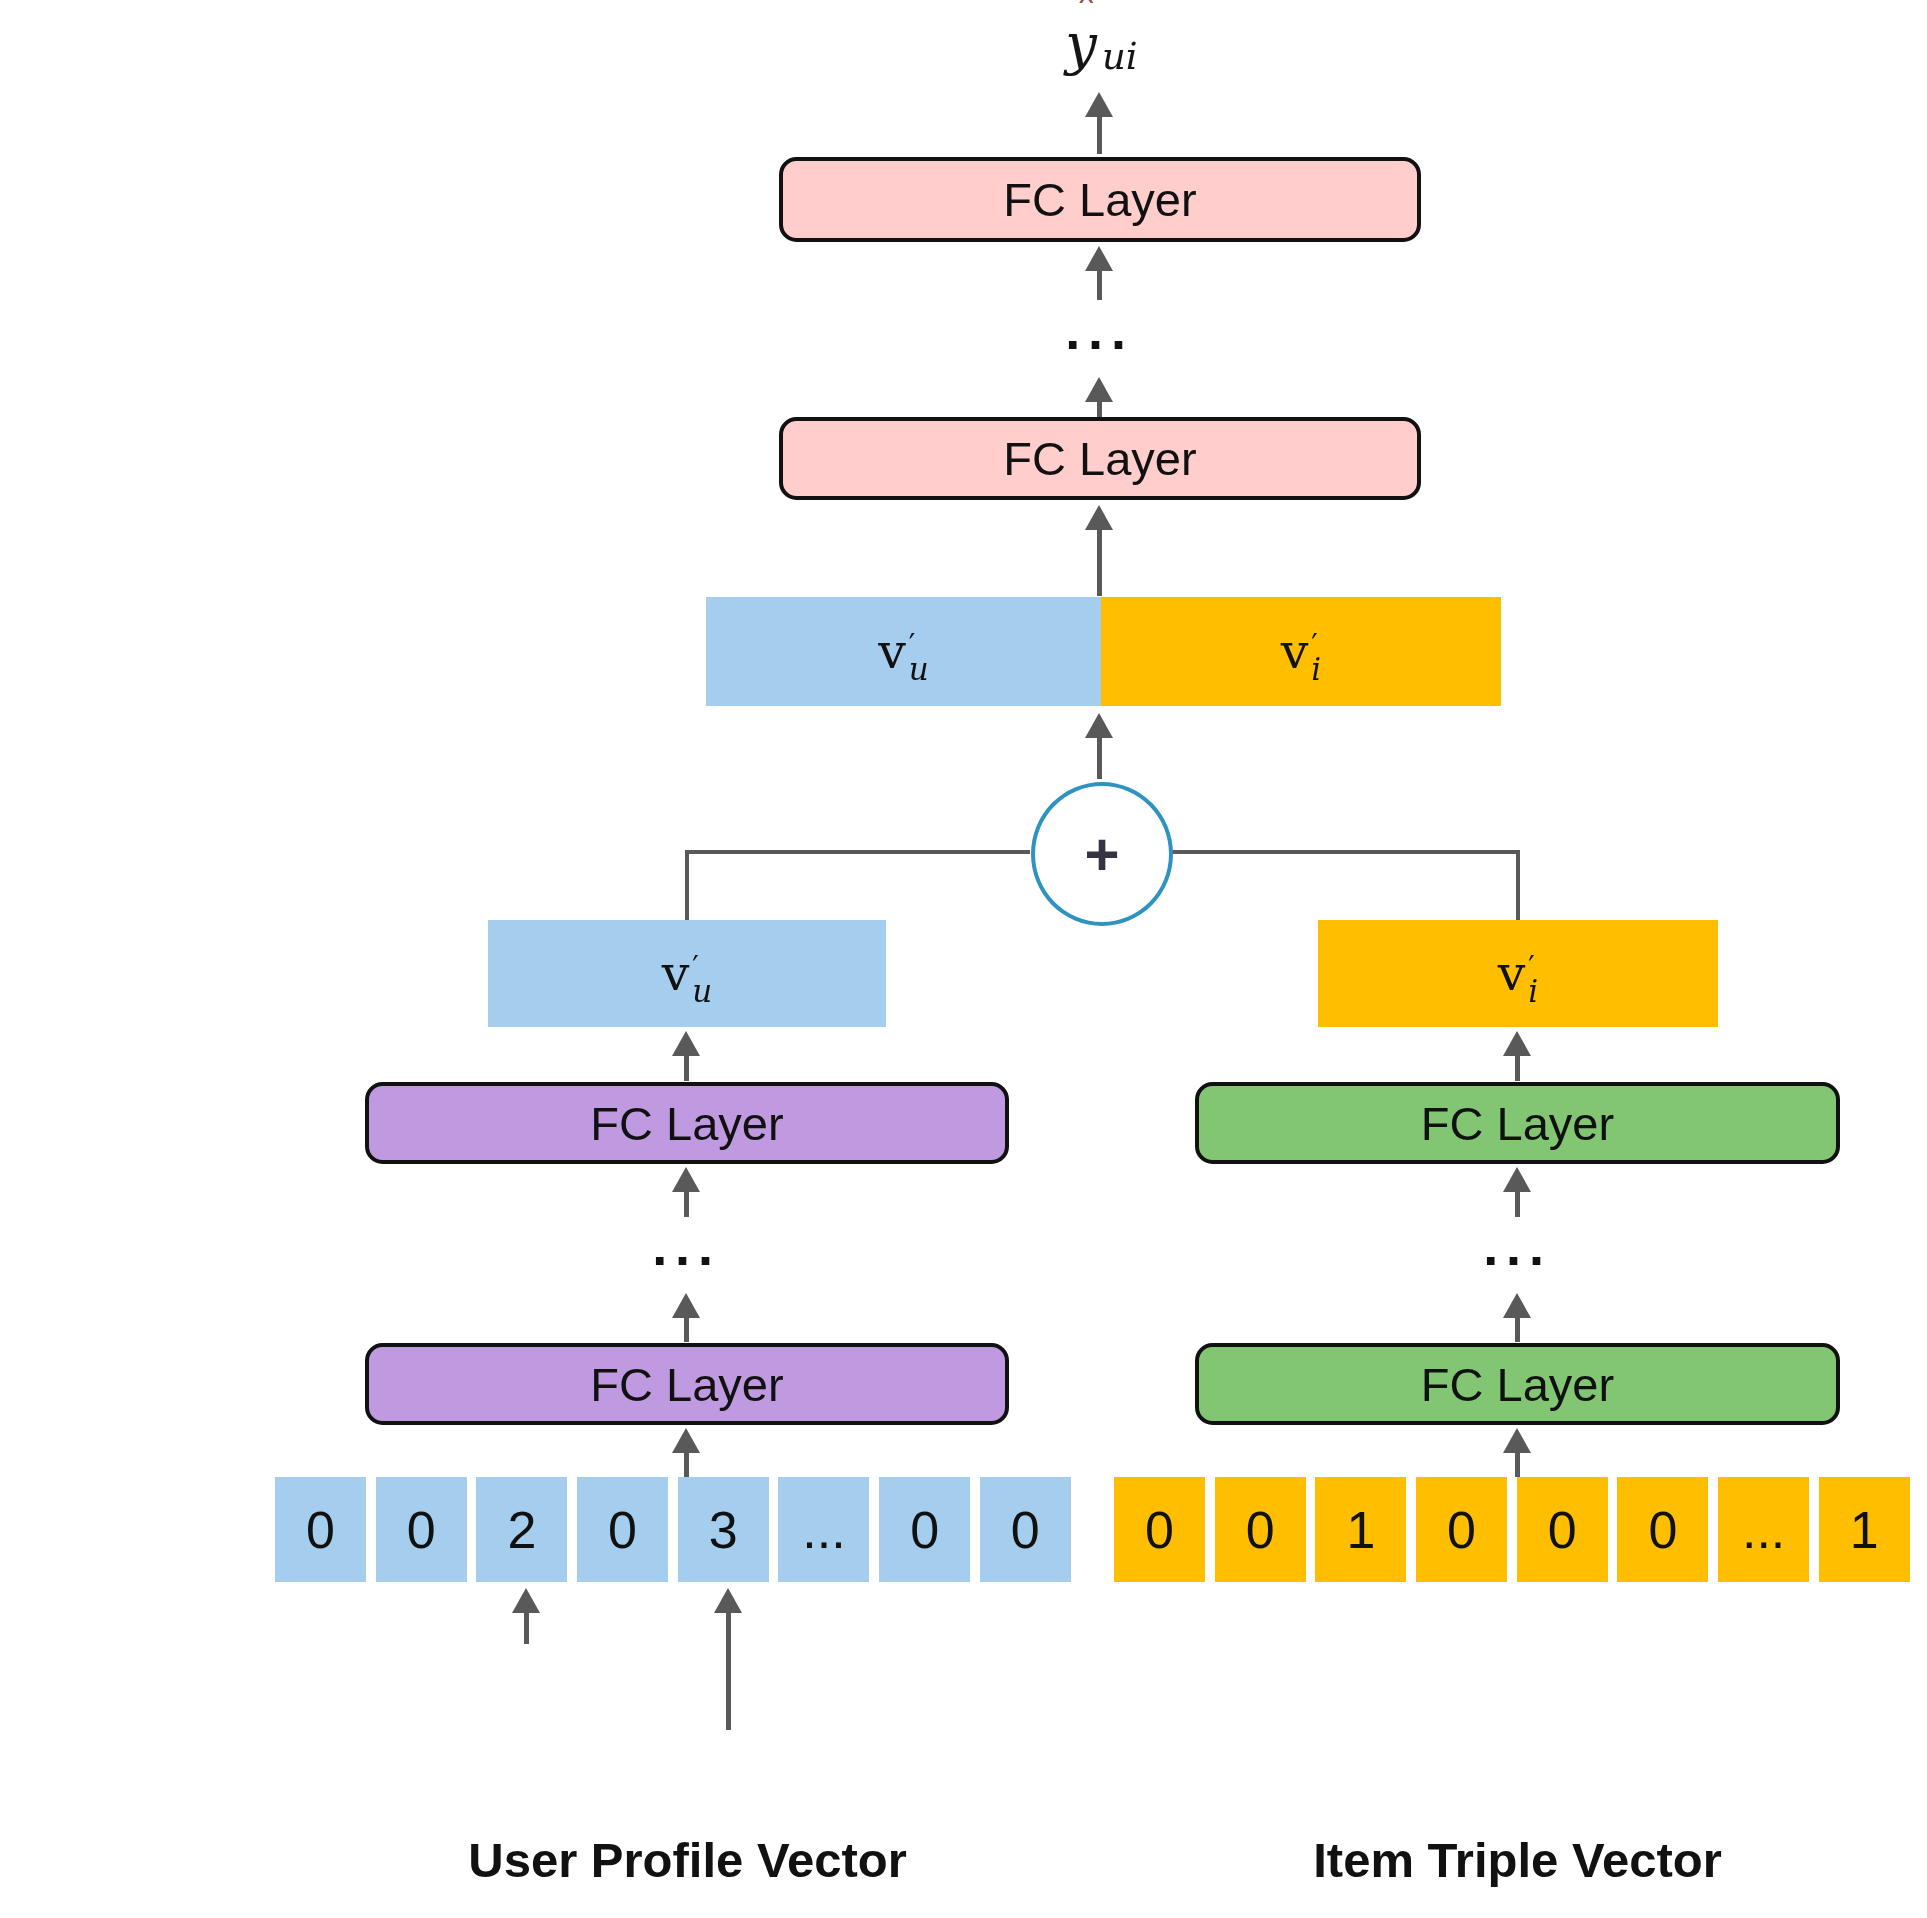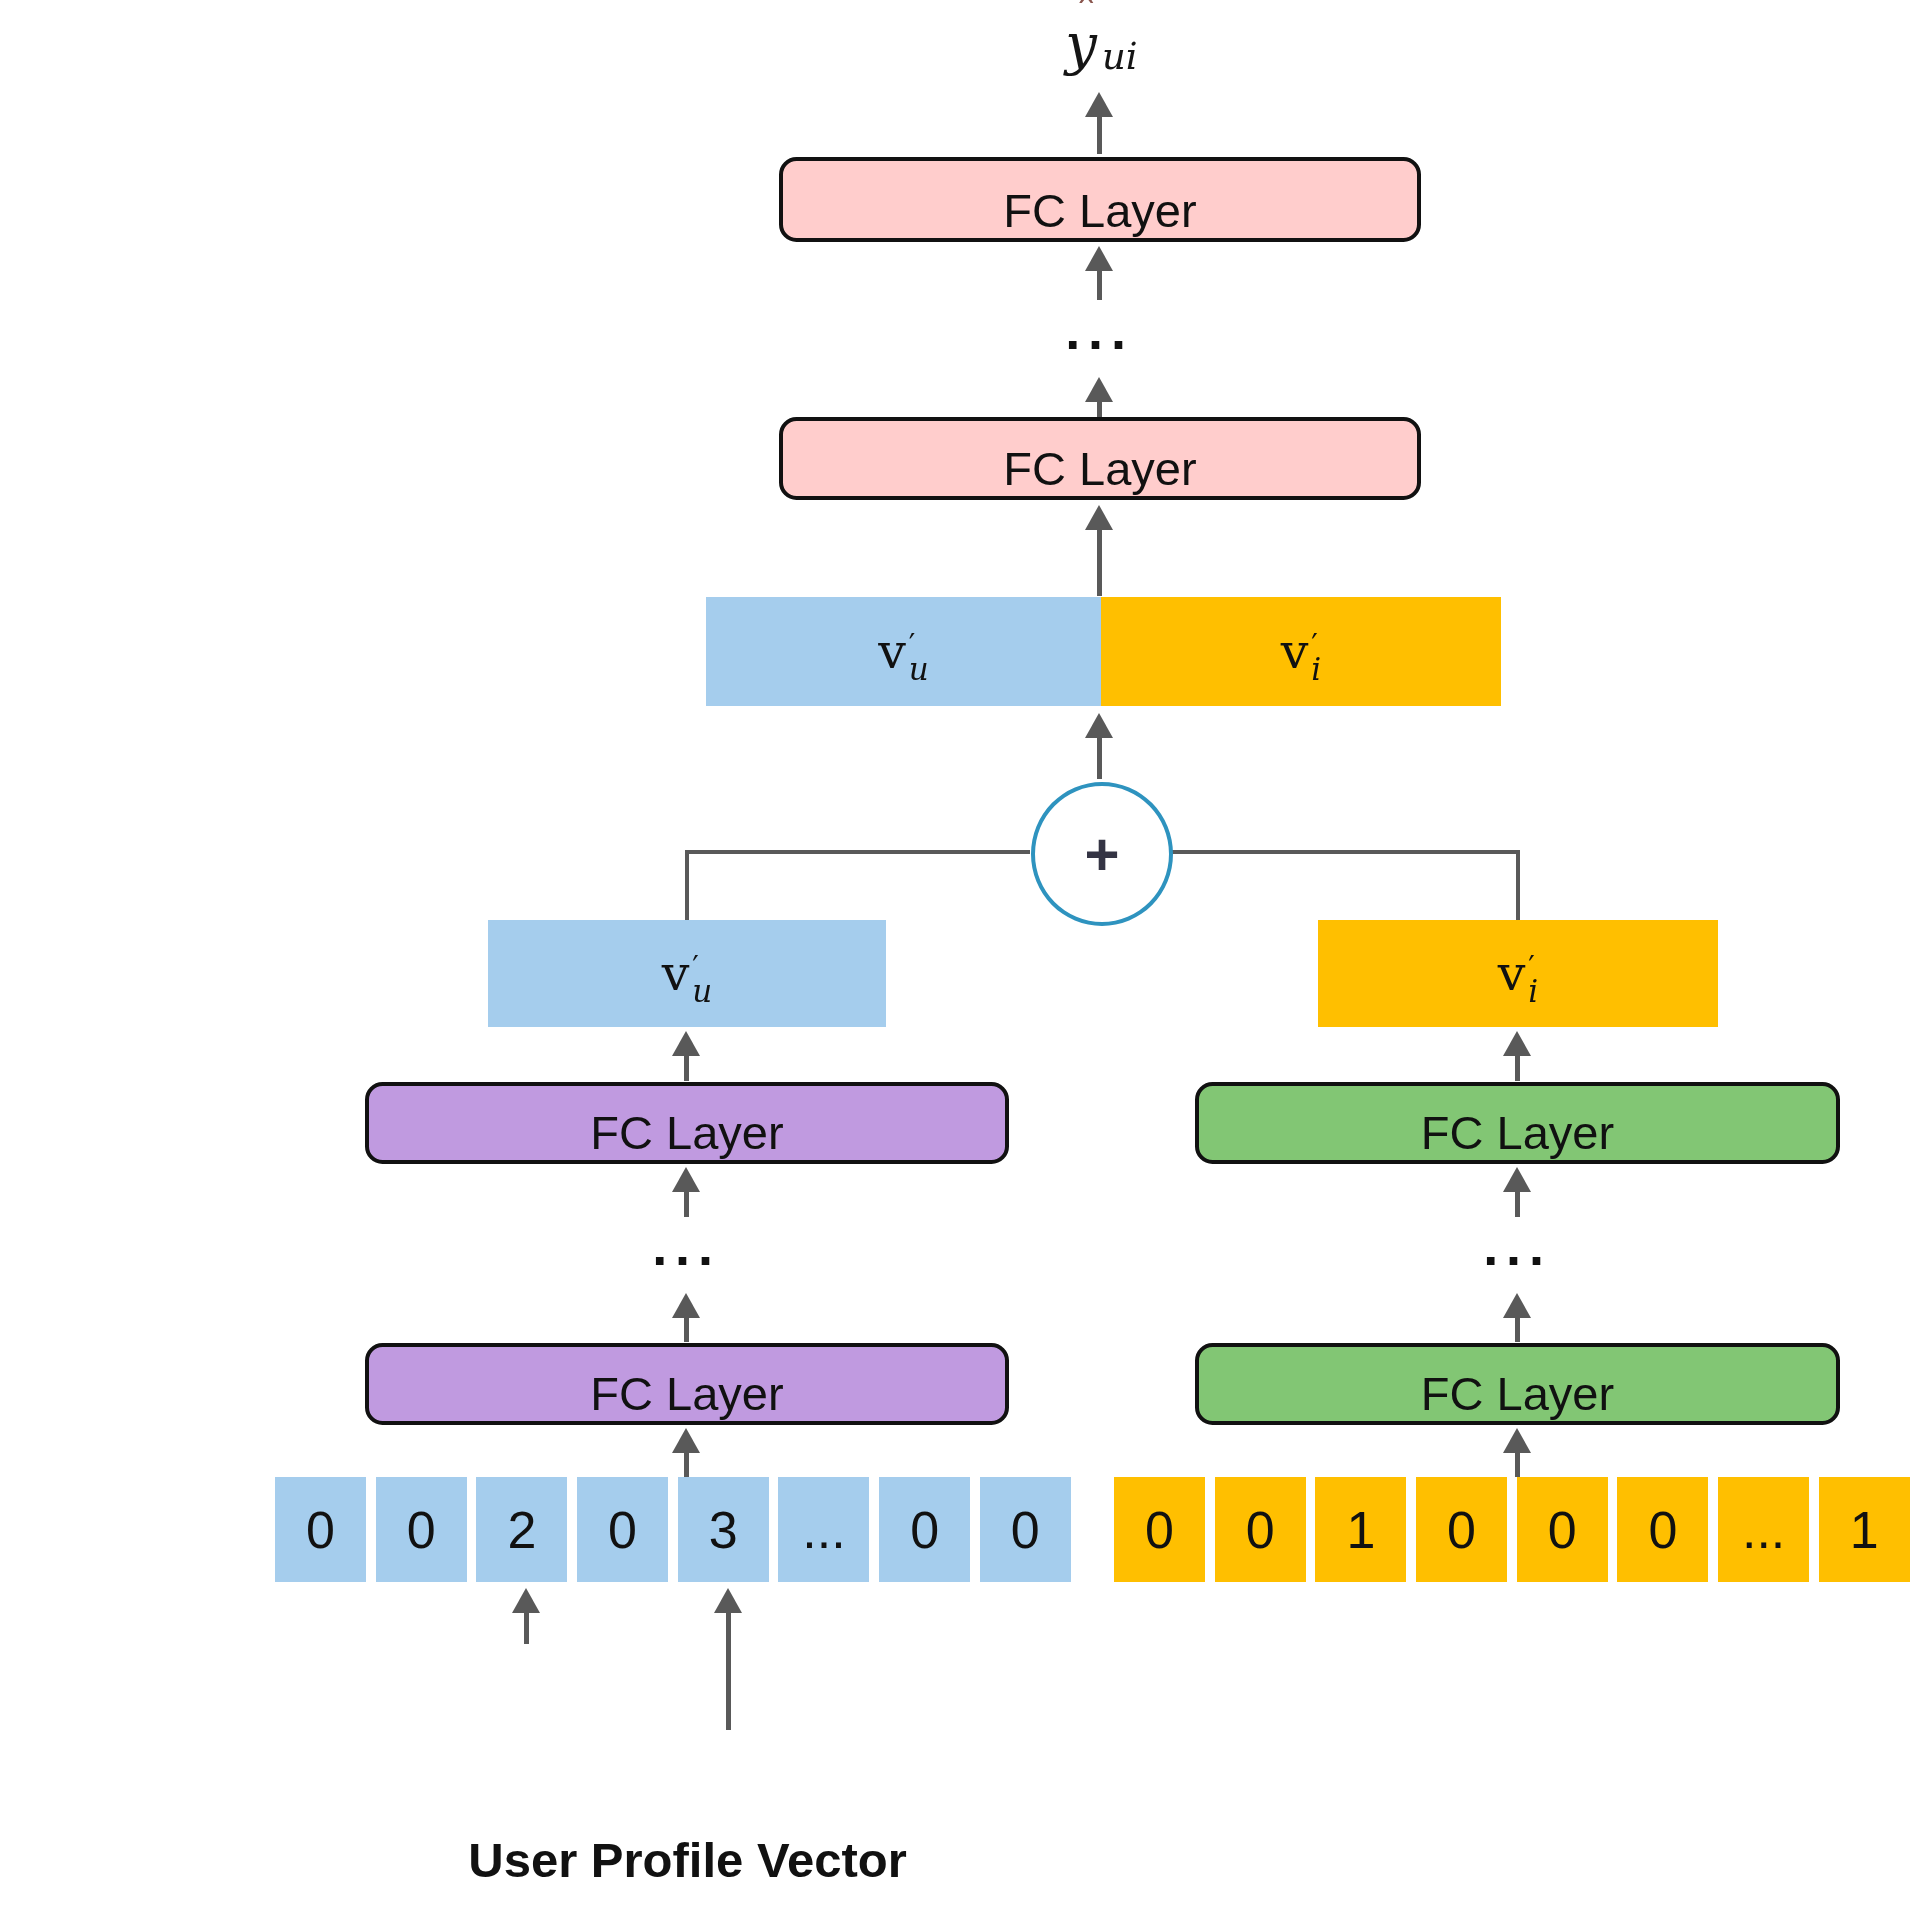--- a/index.html
+++ b/index.html
@@ -1,21 +1,21 @@
 <!DOCTYPE html>
 <html><head>
 <meta charset="utf-8">
 <style>
   html,body{margin:0;padding:0;background:#ffffff;}
   body{font-family:"Liberation Sans", sans-serif;}
   .canvas{position:relative;width:1927px;height:1918px;background:#ffffff;overflow:hidden;}
 
   
   .box{position:absolute;box-sizing:border-box;border:4.9px solid #111111;border-radius:17.5px;
-       display:flex;align-items:flex-end;justify-content:center;font-size:47px;color:#111;}
+       display:flex;align-items:center;justify-content:center;font-size:47px;color:#111;}
   .pink{background:#FFCDCC;}
   .purple{background:#C09AE0;}
   .green{background:#82C674;}
 
   
   .bar{position:absolute;display:flex;align-items:center;justify-content:center;}
   .blue-fill{background:#A5CDED;}
   .orange-fill{background:#FFBF00;}
 
   
@@ -169,15 +169,16 @@
     <div class="cell orange-fill">0</div>
     <div class="cell orange-fill">0</div>
     <div class="cell orange-fill">...</div>
     <div class="cell orange-fill">1</div>
   </div>
 
   <div class="arr" style="left:512px;top:1588px;height:56px"></div>
   <div class="arr" style="left:714px;top:1588px;height:142px"></div>
 
   <div class="caption" style="left:377px;top:1832px">User Profile Vector</div>
+  <div class="caption" style="left:1207px;top:1832px">Item Triple Vector</div>
 
 </div>
 
 
 </body></html>

